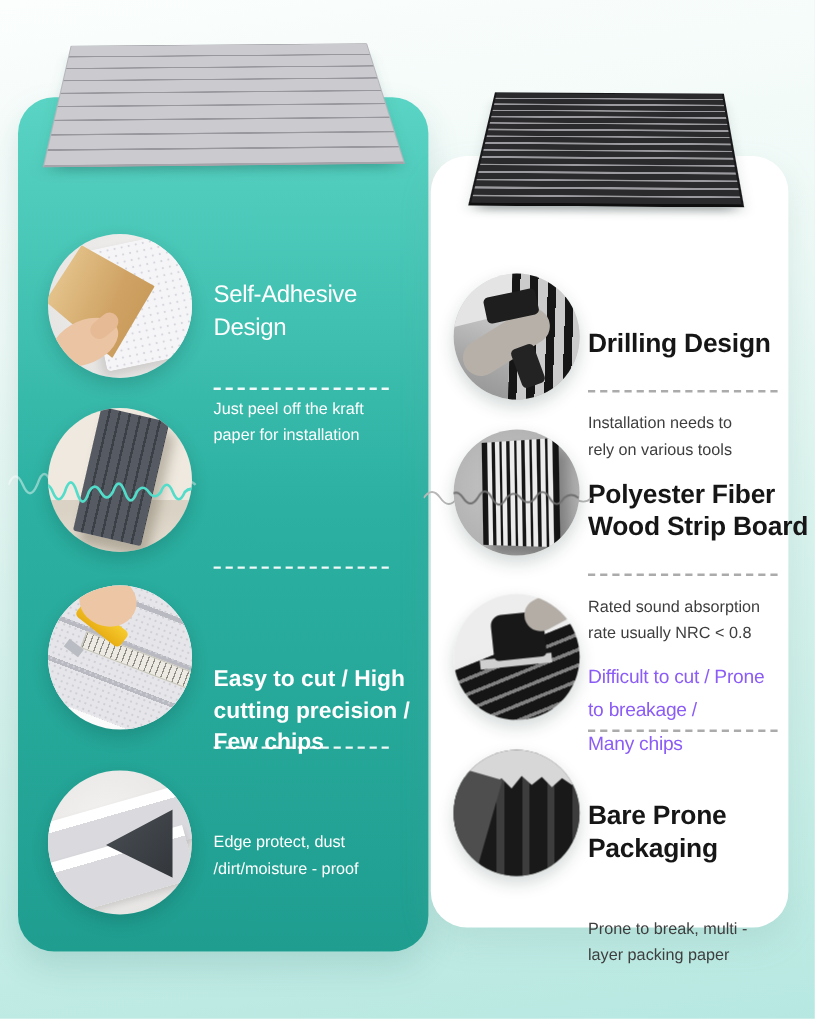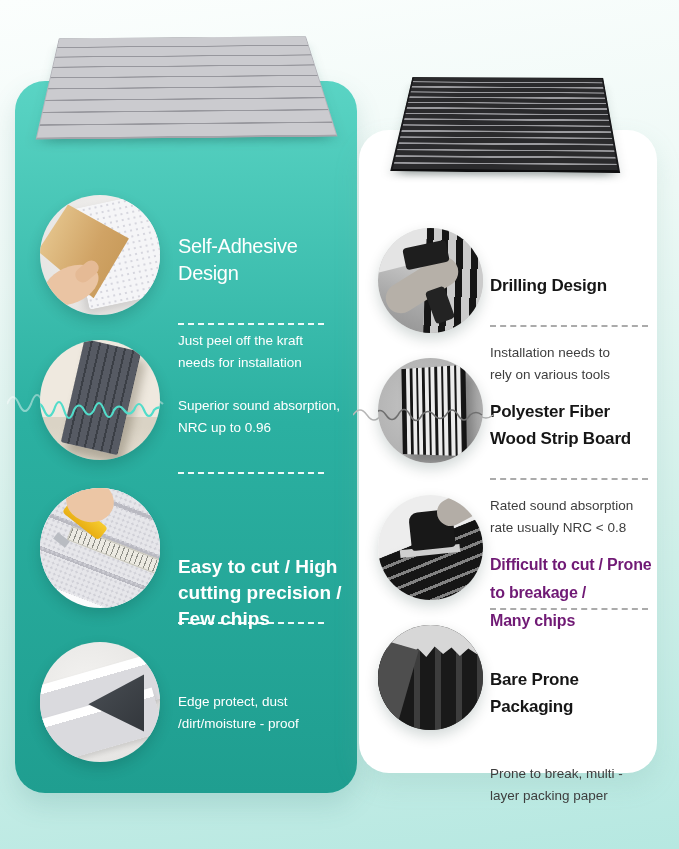--- a/index.html
+++ b/index.html
@@ -34,22 +34,22 @@
   .circle{position:absolute;border-radius:50%;overflow:hidden;z-index:2;
     box-shadow:0 6px 14px rgba(0,40,36,.18);}
   .c-l{left:25px;width:120px;height:120px;}
   .c-r{left:19px;width:105px;height:105px;}
   .txt{position:absolute;white-space:pre;}
   .l-txt{left:163px;width:179px;}
   .r-txt{left:131px;width:167px;}
   .l-title{color:#ffffff;font-weight:normal;font-size:20px;line-height:27px;letter-spacing:-0.3px;}
   .l-title--medium{font-size:19px;font-weight:600;line-height:26px;letter-spacing:0;}
   .l-desc{color:#ffffff;font-size:13.5px;line-height:22px;margin-top:7px;font-weight:400;}
-  .r-title{color:#161616;font-weight:bold;font-size:17px;line-height:27px;letter-spacing:-0.2px;}
-  .r-title--regular{font-size:16px;font-weight:700;color:#701a75;line-height:28px;}
+  .r-title{color:#161616;font-weight:bold;font-size:22px;line-height:27px;letter-spacing:-0.2px;}
+  .r-title--regular{font-size:16px;font-weight:400;color:#8b5cf6;line-height:28px;}
   .r-desc{color:#3e3e3e;font-size:13.5px;line-height:22px;margin-top:7px;font-weight:400;}
   .divider{position:absolute;height:0;}
   .l-div{left:163px;width:146px;border-top:2px dashed rgba(255,255,255,.92);}
   .r-div{left:131px;width:158px;border-top:2px dashed #ababab;}
   .deco-wave{position:absolute;z-index:1;}
 
   
   .scene1{background:radial-gradient(circle at 65% 35%,#f3f2f1,#e3e1df);}
   .s1-panel{position:absolute;right:-14px;top:4px;width:96px;height:102px;transform:rotate(-12deg);
     background-color:#f5f5f7;background-image:radial-gradient(#d6d6de 1px,transparent 1.2px);
@@ -137,38 +137,36 @@
       <div class="circle c-l scene1">
         <div class="s1-panel"></div>
         <div class="s1-kraft"></div>
         <div class="s1-hand"></div>
         <div class="s1-thumb"></div>
       </div>
       <div class="txt l-txt" style="top:2px;">
         <div class="l-title">Self-Adhesive
 Design</div>
         <div class="l-desc">Just peel off the kraft
-needs for installation</div>
+paper for installation</div>
       </div>
     </div>
     <div class="divider l-div" style="top:242px;"></div>
 
     <div class="block" style="top:259px;height:130px;">
       <svg class="deco-wave" style="left:-8px;top:44px;" width="160" height="40" viewBox="0 0 160 40">
         <path d="M0 20 q6 -14 12 0 q6 14 12 0 q6 -18 12 0 q6 18 12 0 q6 -10 12 0 q6 10 12 0 q6 -16 12 0 q6 16 12 0 q6 -8 12 0 q6 8 12 0 q6 -14 12 0 q6 14 12 0 q6 -6 12 0" fill="none" stroke="rgba(255,255,255,0.45)" stroke-width="2"></path>
       </svg>
       <div class="circle c-l scene2">
         <div class="s2-board"></div>
         <svg style="position:absolute;left:-6px;top:52px;" width="132" height="36" viewBox="0 0 132 36">
           <path d="M0 18 q5 -12 10 0 q5 12 10 0 q5 -16 10 0 q5 16 10 0 q5 -9 10 0 q5 9 10 0 q5 -14 10 0 q5 14 10 0 q5 -7 10 0 q5 7 10 0 q5 -12 10 0 q5 12 10 0 q5 -5 10 0" fill="none" stroke="#52dcca" stroke-width="2.2"></path>
         </svg>
       </div>
       <div class="txt l-txt" style="top:12px;">
-        <div class="l-desc">Superior sound absorption,
-NRC up to 0.96</div>
       </div>
     </div>
     <div class="divider l-div" style="top:391px;"></div>
 
     <div class="block" style="top:407px;height:130px;">
       <div class="circle c-l scene3">
         <div class="s3-panel"></div>
         <div class="s3-ruler"></div>
         <div class="s3-blade"></div>
         <div class="s3-knife"></div>

